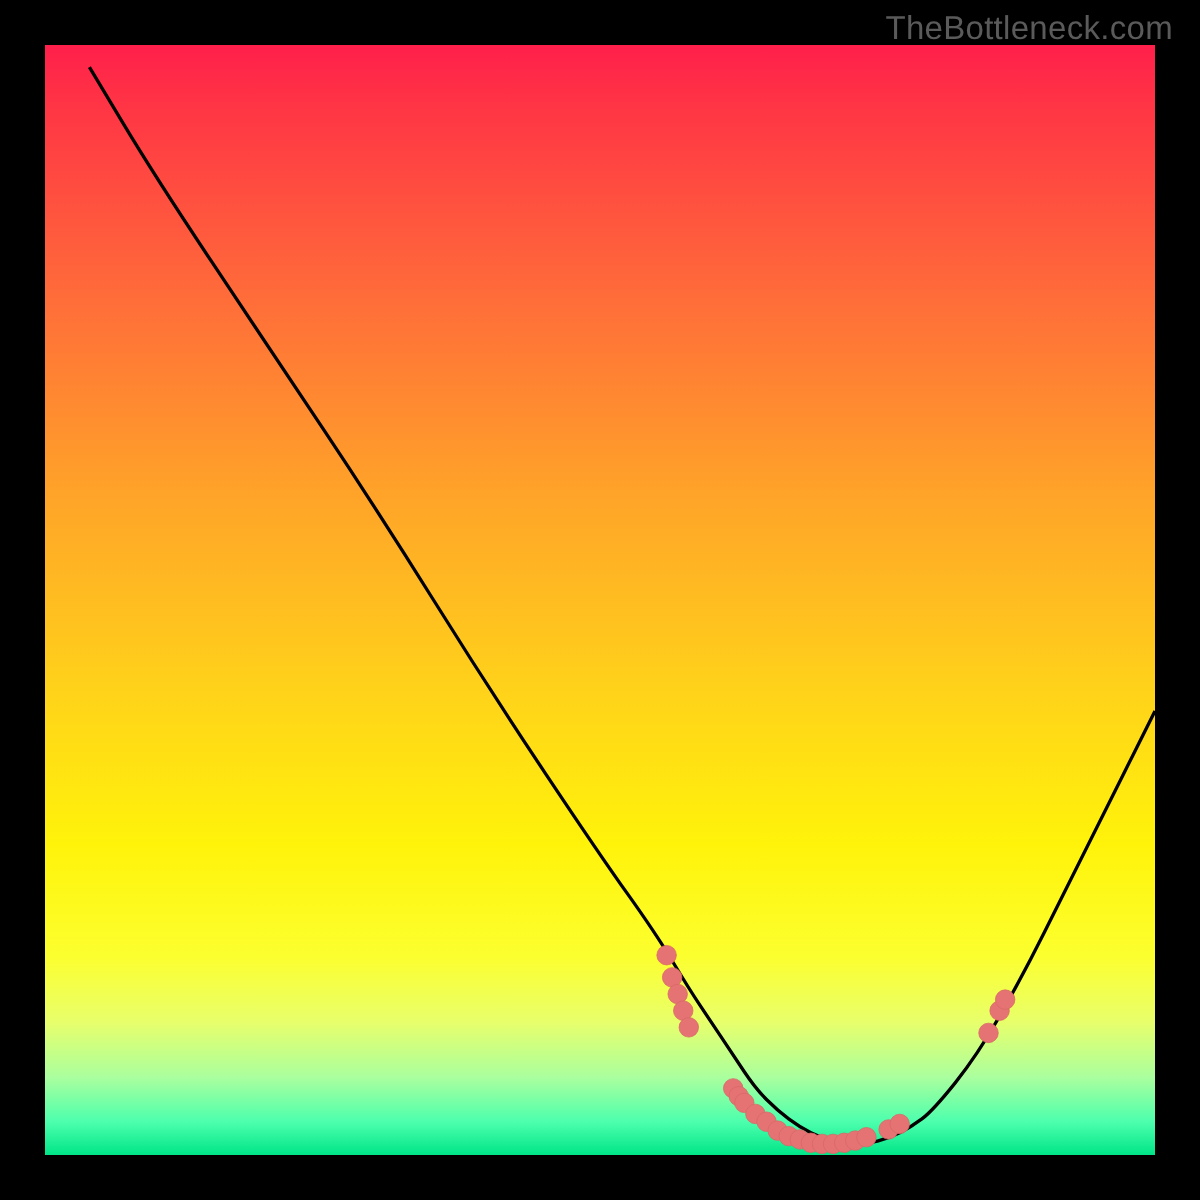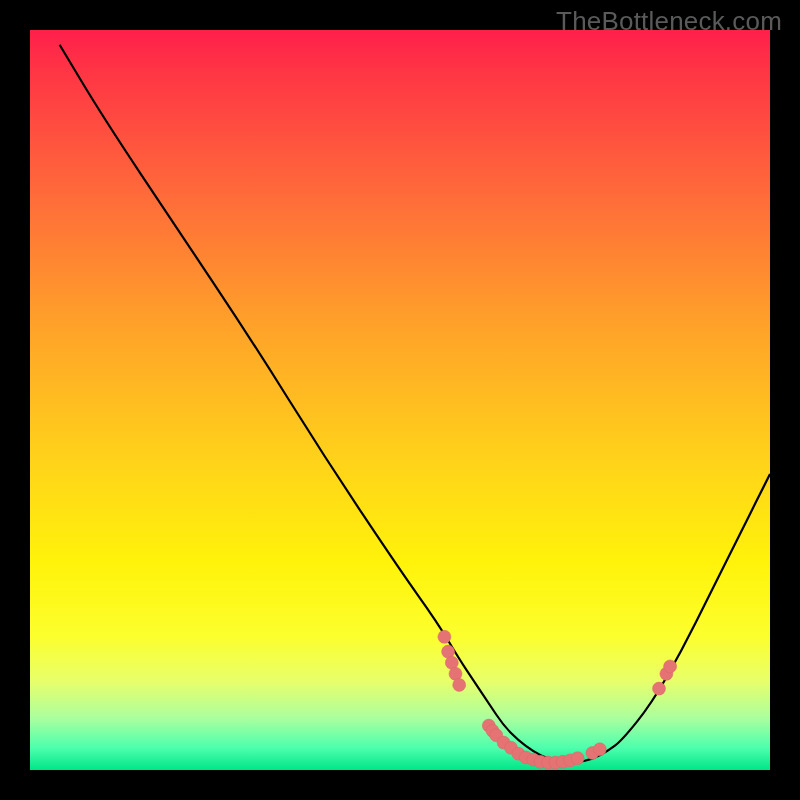--- a/index.html
+++ b/index.html
@@ -9,21 +9,21 @@
     background: #000;
     font-family: Arial, sans-serif;
     position: relative;
     overflow: hidden;
   }
   .watermark {
     position: absolute;
     top: 6px;
     right: 18px;
     color: #5a5a5a;
-    font-size: 26px;
+    font-size: 22px;
     font-weight: 500;
     z-index: 10;
     letter-spacing: 0.2px;
   }
   .plot-area {
     position: absolute;
     left: 30px;
     top: 30px;
     width: 740px;
     height: 740px;

